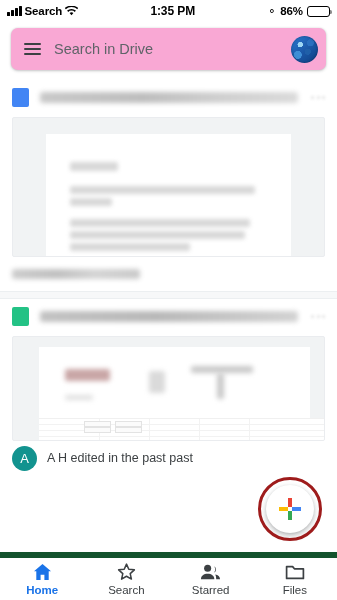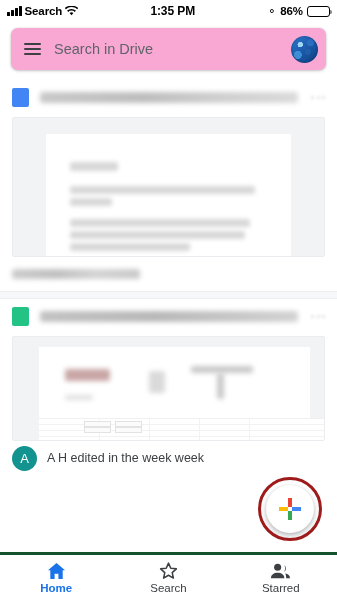--- a/index.html
+++ b/index.html
@@ -116,21 +116,21 @@
   .gplus i { position: absolute; display: block; }
   .gp-top    { left: 9px;  top: 0px;  width: 4px; height: 9px;  background: #ea4335; }
   .gp-bottom { left: 9px;  top: 13px; width: 4px; height: 9px;  background: #34a853; }
   .gp-left   { left: 0px;  top: 9px;  width: 9px; height: 4px;  background: #fbbc04; }
   .gp-right  { left: 13px; top: 9px;  width: 9px; height: 4px;  background: #4285f4; }
   .anno-circle { position: absolute; right: 15px; bottom: 59px; width: 64px; height: 64px;
     border: 3px solid #9e1b1b; border-radius: 50%; z-index: 7; pointer-events: none; }
 
   
   .bottomnav { position: absolute; left: 0; bottom: 0; width: 337px; height: 48px;
-    background: #fff; border-top: 3px solid #14532d; display: flex; z-index: 8; }
+    background: #fff; border-top: 6px solid #14532d; display: flex; z-index: 8; }
   .navitem { flex: 1; display: flex; flex-direction: column; align-items: center;
     justify-content: center; gap: 2px; cursor: pointer; }
   .navicon { height: 19px; display: flex; align-items: center; justify-content: center; }
   .navlabel { font-size: 11.5px; color: #3c4043; }
   .navitem.active .navlabel { color: #1a73e8; font-weight: bold; }
 </style>
 </head>
 <body>
 
 <div id="app">
@@ -231,21 +231,21 @@
           <div class="grid-v" style="left:160px;"></div>
           <div class="grid-v" style="left:210px;"></div>
           <div class="minicell" style="left:45px;top:2px;width:27px;height:6px;"></div>
           <div class="minicell" style="left:76px;top:2px;width:27px;height:6px;"></div>
           <div class="minicell" style="left:45px;top:8px;width:27px;height:6px;"></div>
           <div class="minicell" style="left:76px;top:8px;width:27px;height:6px;"></div>
         </div>
       </div>
       <div class="caption">
         <span class="cap-avatar">A</span>
-        <span class="cap-text">A H edited in the week week</span>
+        <span class="cap-text">A H edited in the past past</span>
       </div>
     </div>
   </div>
 
   <div class="fab">
     <span class="gplus">
       <i class="gp-top"></i>
         <i class="gp-bottom"></i>
         <i class="gp-left"></i>
         <i class="gp-right"></i>
@@ -274,15 +274,23 @@
       <span class="navicon">
         <svg width="21" height="18" viewBox="0 0 22 18">
           <circle cx="8" cy="5" r="3.7" fill="#3c4043"></circle>
           <path d="M1 16.5c0-3.6 3.1-5.6 7-5.6s7 2 7 5.6z" fill="#3c4043"></path>
           <path d="M14.5 3.1a3.5 3.5 0 0 1 0 6.6 4.8 4.8 0 0 0 0-6.6z" fill="#3c4043"></path>
           <path d="M16 11.6c2.9.5 5 2.2 5 4.9h-4c0-2-.4-3.6-1-4.9z" fill="#3c4043"></path>
         </svg>
       </span>
       <span class="navlabel">Starred</span>
     </div>
+    <div class="navitem">
+      <span class="navicon">
+        <svg width="20" height="17" viewBox="0 0 20 17">
+            <path d="M1.6 2.6h6l1.8 2.2h9v9.6h-16.8z" fill="none" stroke="#3c4043" stroke-width="1.7" stroke-linejoin="round"></path>
+          </svg>
+      </span>
+      <span class="navlabel">Files</span>
+    </div>
   </div>
 
 </div>
 
 </body></html>

